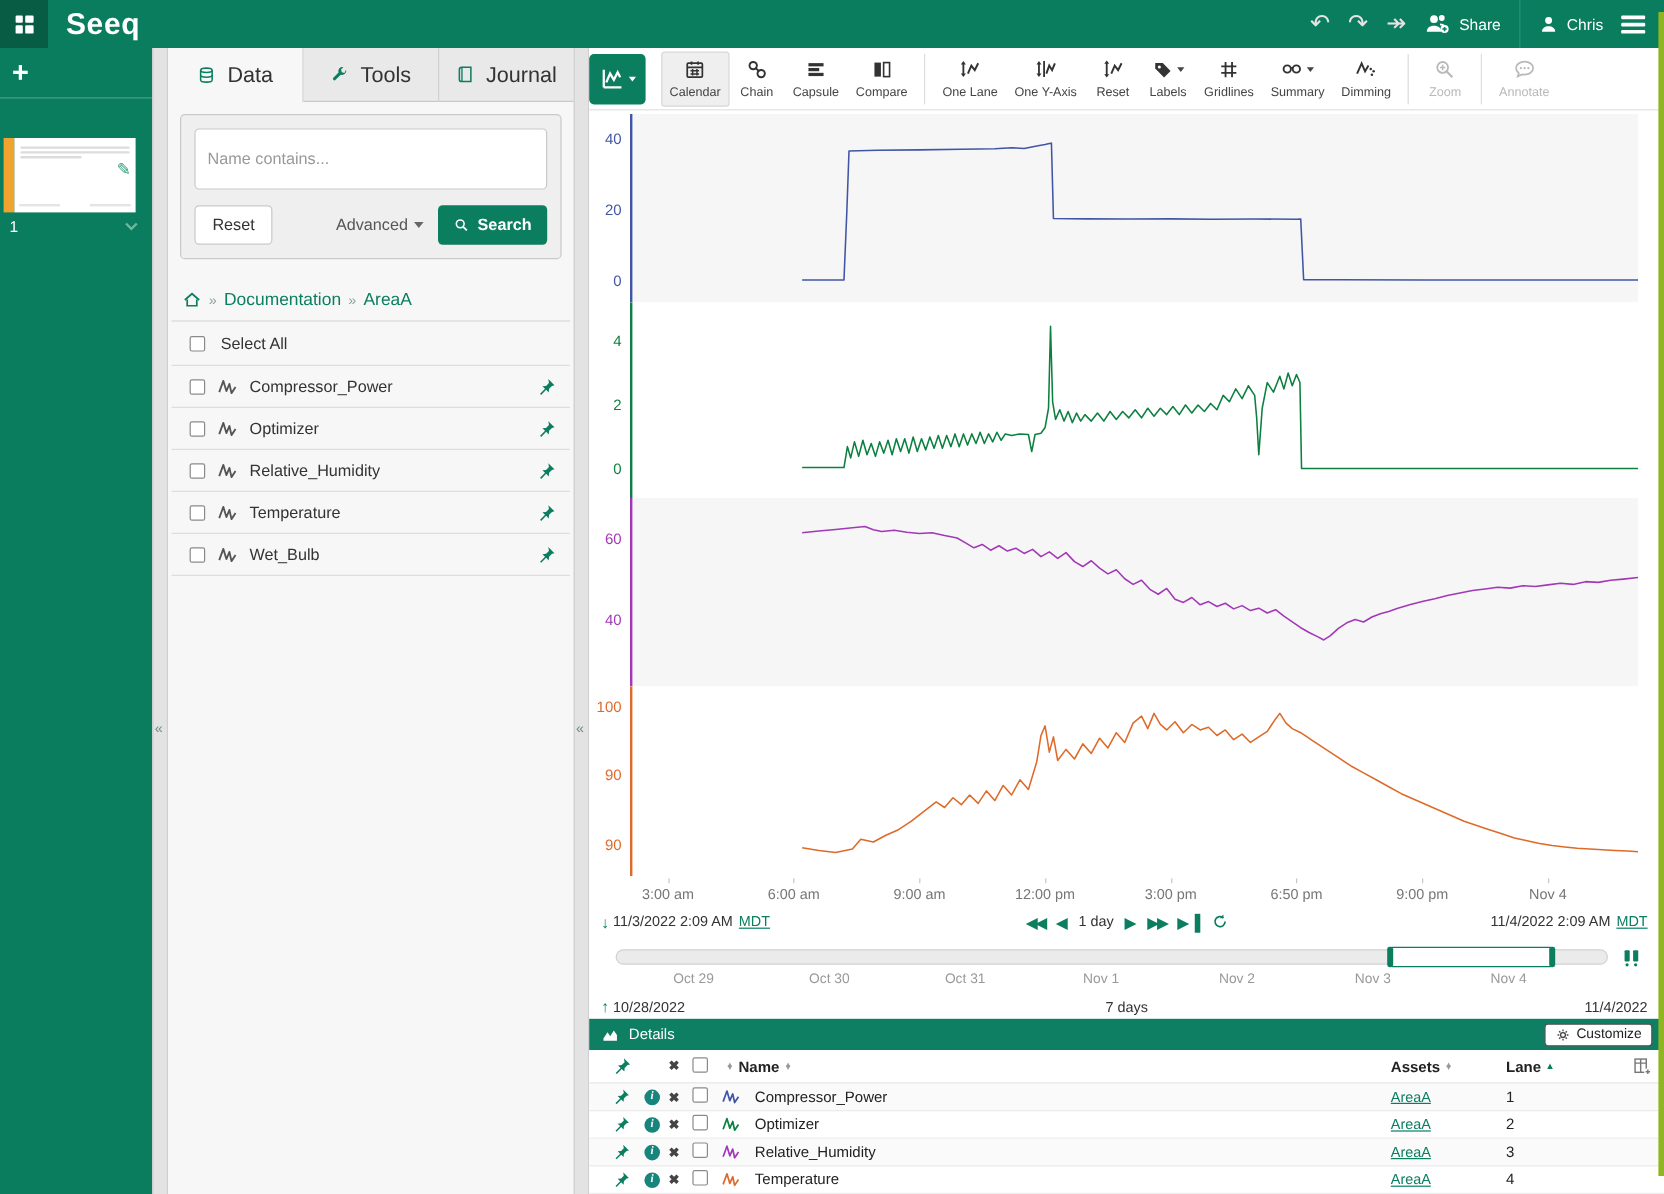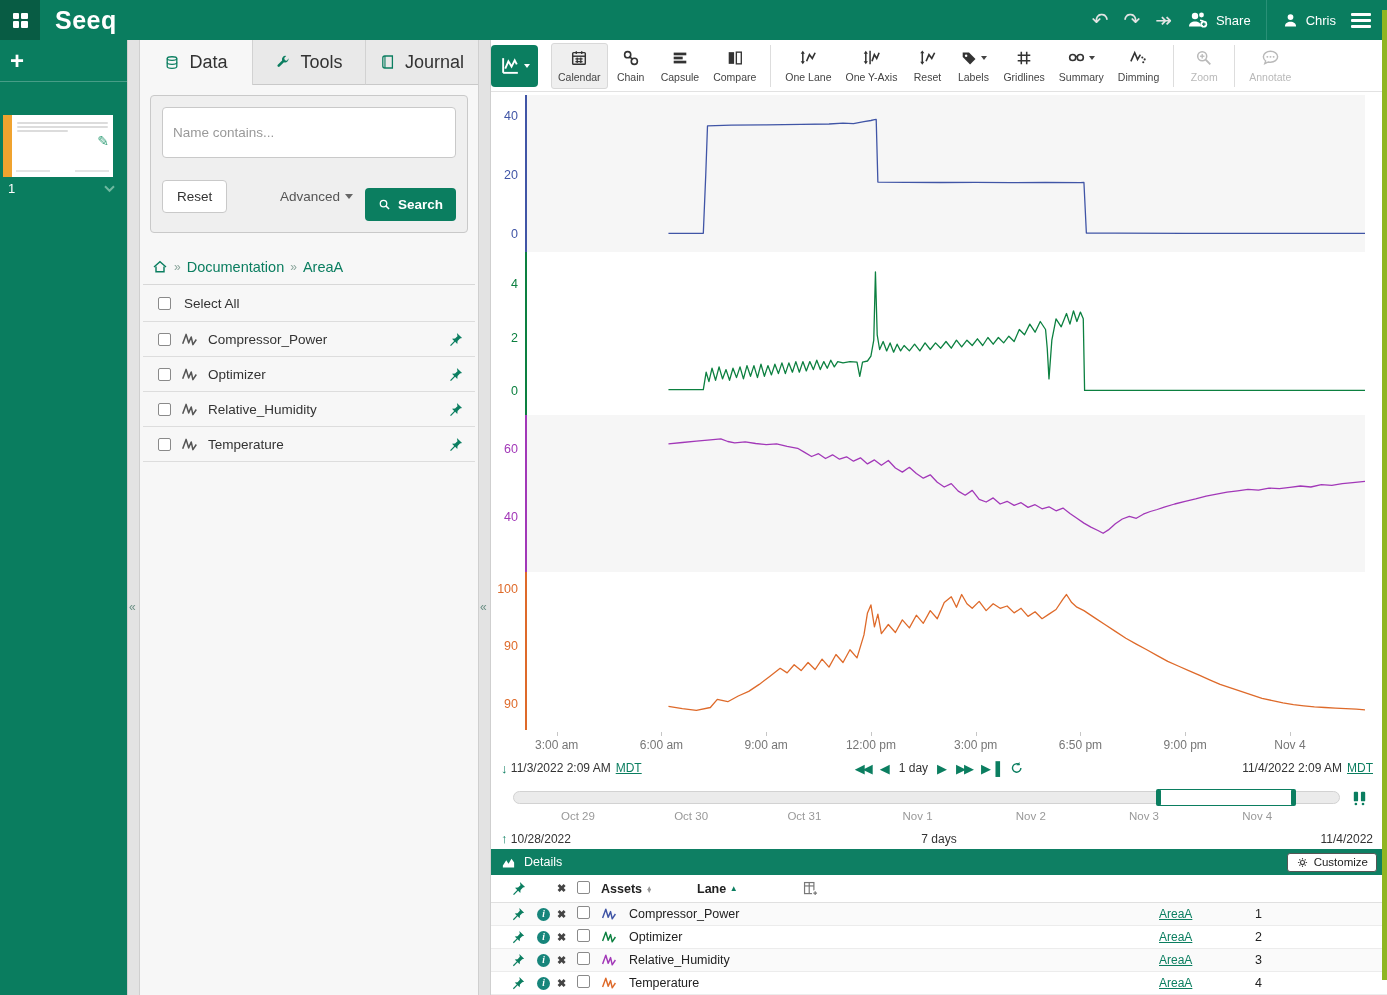--- a/index.html
+++ b/index.html
@@ -51,21 +51,21 @@
   .tab .ic { color: #0B7E60; }
   .tab.active { background: #f7f7f7; border-bottom: none; }
   .tab:last-child { border-right: none; }
   .search-card { margin: 10px; border: 1px solid #c9c9c9; border-radius: 4px; background: #efefef; padding: 11px; flex: none; }
   .search-input { width: 100%; height: 51px; border: 1px solid #c9c9c9; border-radius: 4px; padding: 0 10px; font-size: 13.5px; color: #555; background: #fff; font-family: "Liberation Sans", sans-serif; }
   .search-input::placeholder { color: #999; }
   .search-row { margin-top: 13px; display: flex; align-items: center; }
   .reset-btn { background: #fff; border: 1px solid #c9c9c9; border-radius: 4px; padding: 8px 14px; font-size: 13.5px; color: #333; cursor: pointer; font-family: inherit; }
   .advanced { margin-left: auto; color: #555; font-size: 13.5px; display: flex; align-items: center; gap: 5px; cursor: pointer; }
   .caret-down { width: 0; height: 0; border-left: 4px solid transparent; border-right: 4px solid transparent; border-top: 5px solid #666; }
-  .search-btn { margin-left: 12px; background: #0B7E60; color: #fff; border: none; border-radius: 4px; padding: 9px 13px; font-size: 13.5px; font-weight: bold; display: flex; align-items: center; gap: 7px; cursor: pointer; font-family: inherit; margin-top: 17px; }
+  .search-btn { margin-left: 12px; background: #0B7E60; color: #fff; border: none; border-radius: 4px; padding: 9px 13px; font-size: 13.5px; font-weight: bold; display: flex; align-items: center; gap: 7px; cursor: pointer; font-family: inherit; }
   .breadcrumb { margin: 10px 3px 0; padding: 6px 9px 9px; border-bottom: 1px solid #d8d8d8; font-size: 14.5px; display: flex; align-items: center; gap: 6px; }
   .breadcrumb .ic { color: #0B7E60; }
   .bc-link { color: #0B7E60; cursor: pointer; }
   .bc-sep { color: #8aa59b; font-size: 12px; }
   .selectall { padding: 0 15px; height: 37px; display: flex; gap: 13px; align-items: center; font-size: 13.5px; color: #333; border-bottom: 1px solid #ddd; margin: 0 3px; }
   .pitem { height: 35px; display: flex; align-items: center; padding: 0 12px 0 15px; border-bottom: 1px solid #ddd; gap: 10px; margin: 0 3px; cursor: pointer; }
   .cbx { appearance: none; width: 13px; height: 13px; border: 1px solid #8a8a8a; border-radius: 2px; background: #fff; flex: none; cursor: pointer; }
   .pitem .spark { color: #555; }
   .pname { font-size: 13.5px; color: #333; }
   .pin-btn { margin-left: auto; color: #0B7E60; cursor: pointer; display: flex; }
@@ -447,20 +447,32 @@
       <svg class="ic spark" width="17" height="17">
           <use href="#i-spark"></use>
         </svg>
       <span class="pname">Temperature</span>
       <span class="pin-btn">
           <svg class="ic" width="15" height="15">
             <use href="#i-pin"></use>
           </svg>
         </span>
     </div>
+    <div class="pitem">
+      <input type="checkbox" class="cbx" style="">
+      <svg class="ic spark" width="17" height="17">
+          <use href="#i-spark"></use>
+        </svg>
+      <span class="pname">Wet_Bulb</span>
+      <span class="pin-btn">
+          <svg class="ic" width="15" height="15">
+            <use href="#i-pin"></use>
+          </svg>
+        </span>
+    </div>
   </div>
 
   <div class="collapse-strip">
     <span class="chev">«</span>
   </div>
 
   <div class="main">
 
     <div class="toolbar">
       <div class="charttype-btn">
@@ -711,20 +723,27 @@
 
       <div class="drow dhead">
         <span class="c-pin">
             <svg class="ic" width="15" height="15">
               <use href="#i-pin"></use>
             </svg>
           </span>
         <span class="c-info"></span>
         <span class="c-x">✖</span>
         <span class="c-cb"><input type="checkbox" class="cbx" style=""></span>
+        <span class="c-name"><span class="sorter">
+              <span>▲</span>
+              <span>▼</span>
+            </span><span>Name</span><span class="sorter">
+              <span>▲</span>
+              <span>▼</span>
+            </span></span>
         <span class="c-asset"><span>Assets</span><span class="sorter">
               <span>▲</span>
               <span>▼</span>
             </span></span>
         <span class="c-lane"><span>Lane</span> <span class="lane-sort">▲</span></span>
         <span class="c-add">
             <svg class="ic" width="17" height="17">
               <use href="#i-addcol"></use>
             </svg>
           </span>

